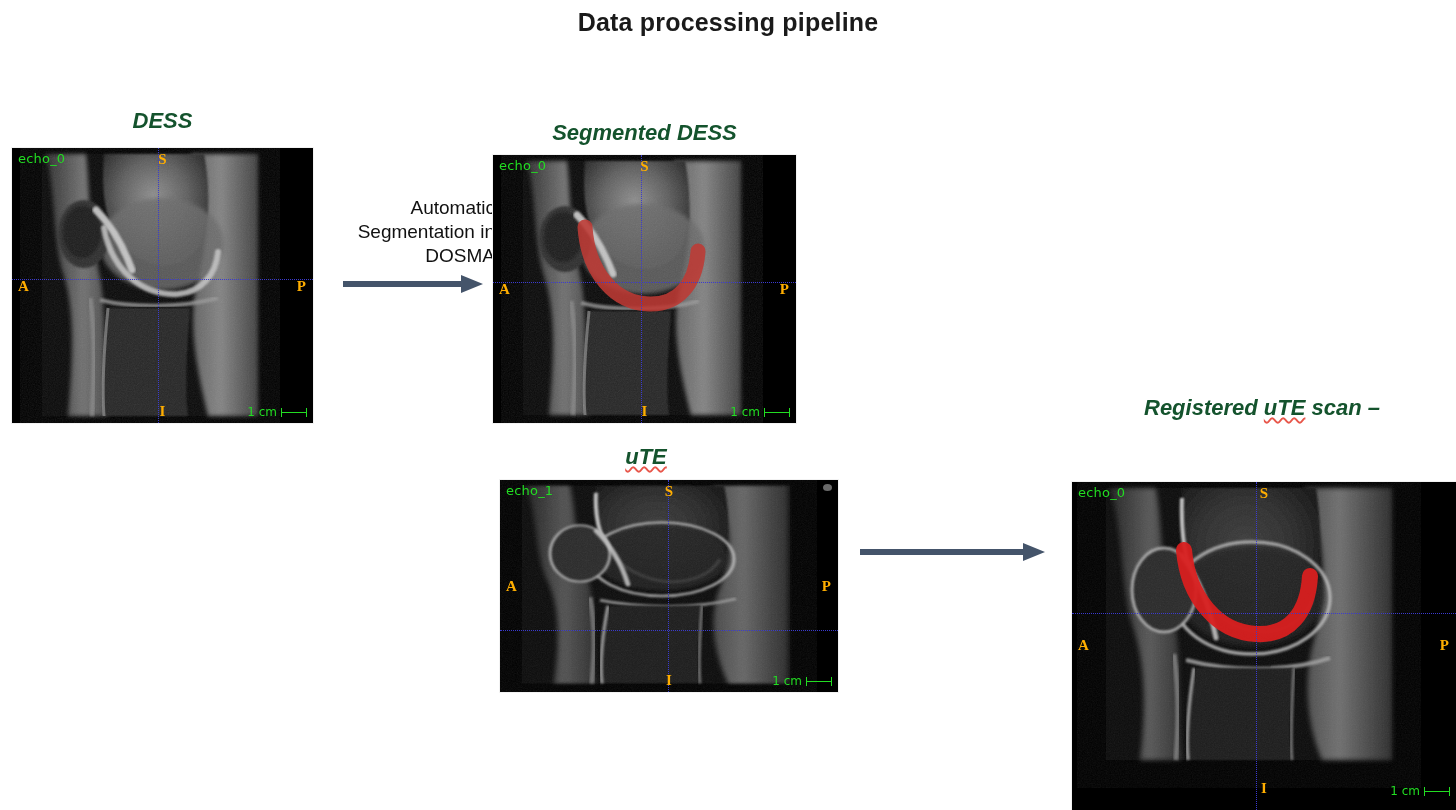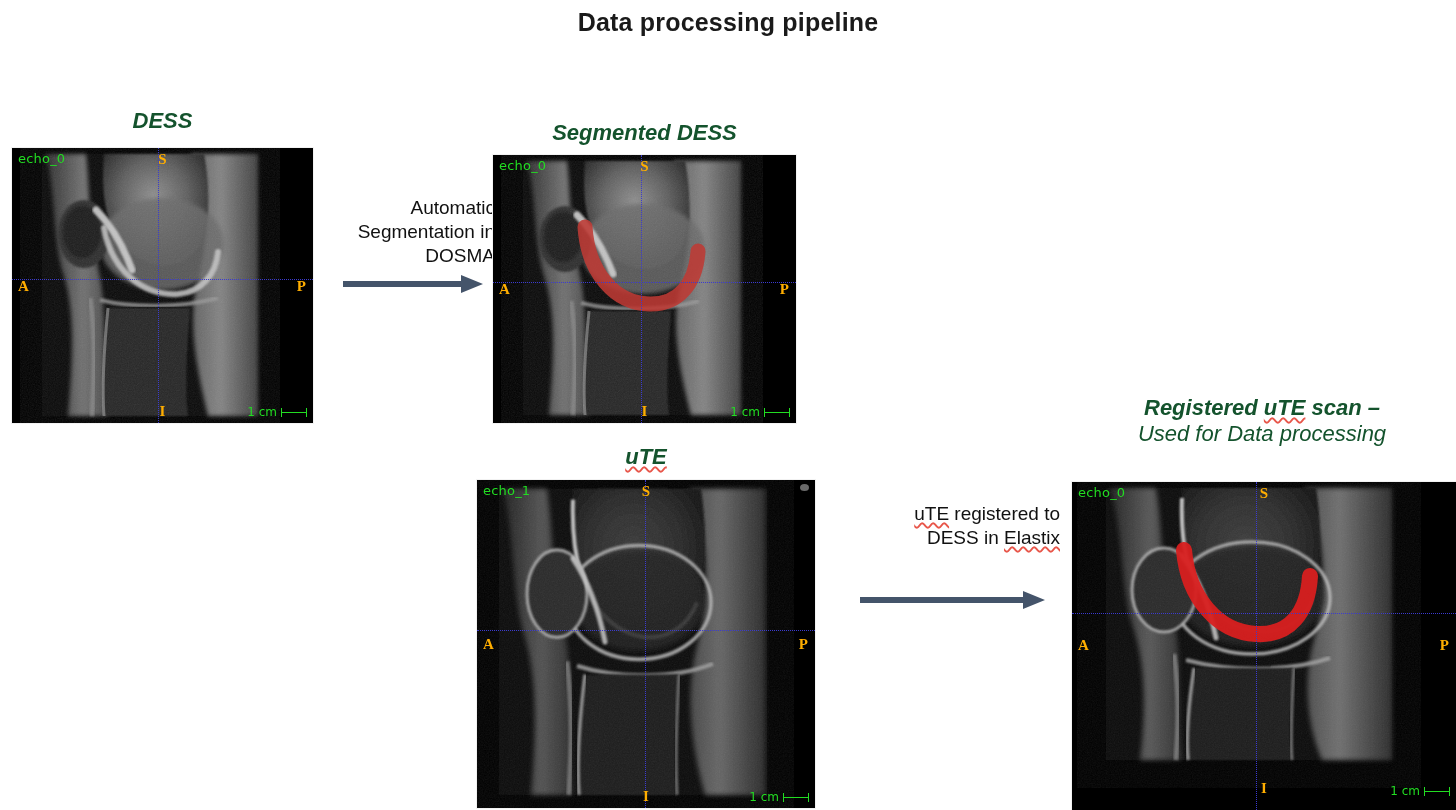--- a/index.html
+++ b/index.html
@@ -330,21 +330,21 @@
   <div class="scale-bar">
     <span>1 cm</span>
     <span class="scale-glyph"></span>
   </div>
 </div>
 
 <div class="panel-heading" style="left:477px; top:444px; width:338px;">
   <span class="sp">uTE</span>
 </div>
 
-<div class="mri-panel" style="left:477px; top:480px; width:338px; height:328px;">
+<div class="mri-panel" style="left:500px; top:480px; width:338px; height:212px;">
   <svg class="mri-canvas" viewBox="0 0 338 300" preserveAspectRatio="none">
     <defs>
       <radialGradient id="u1-femur" cx="46%" cy="40%" r="60%">
         <stop offset="0%" stop-color="#3a3a3a"></stop>
           <stop offset="60%" stop-color="#2a2a2a"></stop>
         <stop offset="100%" stop-color="#141414"></stop>
       </radialGradient>
       <linearGradient id="u1-muscleP" x1="0" y1="0" x2="1" y2="0">
         <stop offset="0%" stop-color="#555"></stop>
           <stop offset="40%" stop-color="#7e7e7e"></stop>
@@ -406,38 +406,29 @@
   <div class="orient orient-i">I</div>
   <div class="orient orient-a">A</div>
   <div class="orient orient-p">P</div>
   <div class="scale-bar">
     <span>1 cm</span>
     <span class="scale-glyph"></span>
   </div>
 </div>
 
 <div class="arrow-group" style="left:845px; top:502px; width:215px;">
-  <div class="arrow-caption">
-    <div>
-      <span class="sp">uTE</span><span> registered to</span>
-    </div>
-    <div>
-      <span>DESS in </span><span class="sp">Elastix</span>
-    </div>
-  </div>
   <svg class="arrow-svg" width="185" height="20" viewBox="0 0 185 20" style="margin-top:40px;">
     <path d="M0,7 L163,7 L163,1 L185,10 L163,19 L163,13 L0,13 Z" fill="#44546a"></path>
   </svg>
 </div>
 
 <div class="panel-heading" style="left:1112px; top:395px; width:300px;">
   <div>
     <span>Registered </span><span class="sp">uTE</span><span> scan –</span>
   </div>
-  <div class="panel-heading regular" style="position:static; width:auto;">Used for Data processing</div>
 </div>
 
 <div class="mri-panel" style="left:1072px; top:482px; width:384px; height:328px;">
   <svg class="mri-canvas" viewBox="0 0 384 328" preserveAspectRatio="none">
     <defs>
       <radialGradient id="r1-femur" cx="46%" cy="40%" r="60%">
         <stop offset="0%" stop-color="#3d3d3d"></stop>
           <stop offset="60%" stop-color="#2c2c2c"></stop>
         <stop offset="100%" stop-color="#161616"></stop>
       </radialGradient>

